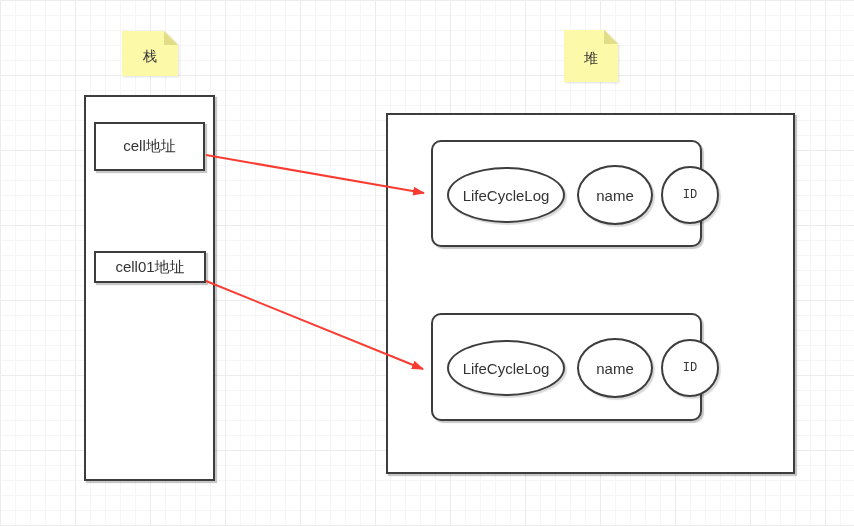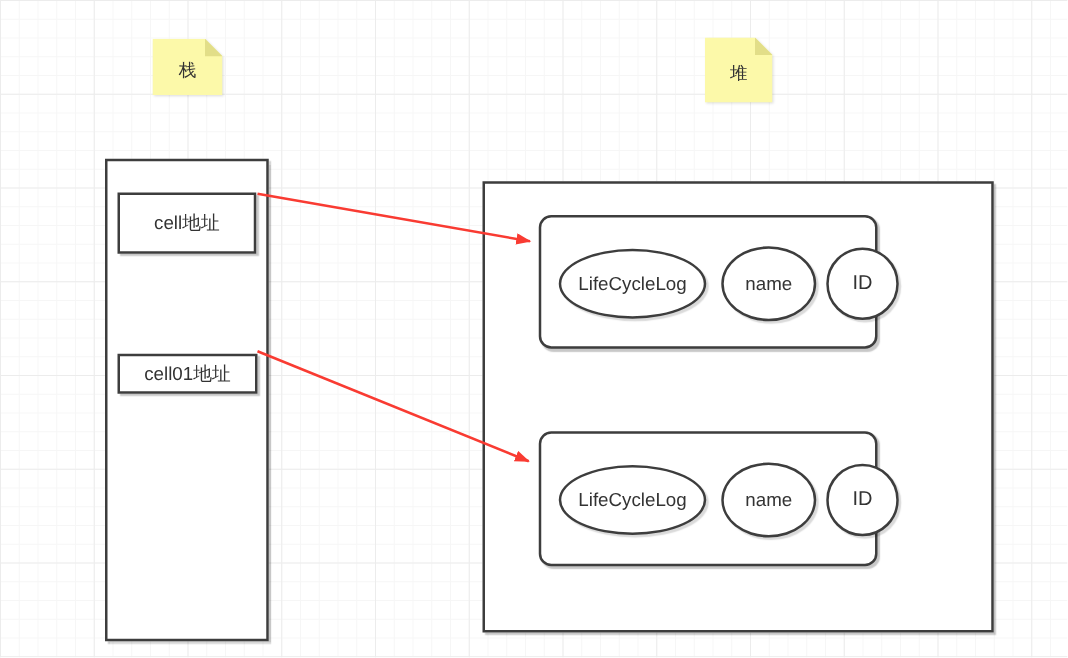--- a/index.html
+++ b/index.html
@@ -14,38 +14,38 @@
     background-image:
       linear-gradient(var(--grid-major) 1px, transparent 1px),
       linear-gradient(90deg, var(--grid-major) 1px, transparent 1px),
       linear-gradient(var(--grid-minor) 1px, transparent 1px),
       linear-gradient(90deg, var(--grid-minor) 1px, transparent 1px);
     background-size:75px 75px, 75px 75px, 15px 15px, 15px 15px;
   }
   .shape{
     position:absolute; background:#fff; border:2px solid var(--stroke);
     box-shadow:2px 2px 1px rgba(0,0,0,0.22);
-    display:flex; align-items:center; justify-content:center;margin-top:32px;
+    display:flex; align-items:center; justify-content:center;
   }
   .stack-rect{left:84px; top:95px; width:131px; height:386px; justify-content:flex-start; align-items:flex-start;}
   .heap-rect{left:386px; top:113px; width:409px; height:361px;}
   .cell-box{font-size:15px; text-align:center;}
   .cell-box.c1{left:94px; top:122px; width:111px; height:49px;}
   .cell-box.c2{left:94px; top:251px; width:112px; height:32px;}
   .group-rect{width:271px; border-radius:10px; justify-content:flex-start;}
   .group-rect.g1{left:431px; top:140px; height:107px;}
   .group-rect.g2{left:431px; top:313px; height:108px;}
   .ellipse{
     position:absolute; background:#fff; border:2px solid var(--stroke); border-radius:50%;
     display:flex; align-items:center; justify-content:center; font-size:15px;
     box-shadow:2px 2px 1px rgba(0,0,0,0.15);
   }
   .ellipse.lifecycle{left:14px; top:25px; width:118px; height:56px;}
   .ellipse.name{left:144px; top:23px; width:76px; height:60px;}
-  .ellipse.id{left:228px; top:24px; width:58px; height:58px; font-size:16px;}
+  .ellipse.id{left:228px; top:24px; width:58px; height:58px; font-size:12px;font-family:Liberation Mono, monospace;}
   .note{position:absolute; font-size:14px;}
   .note.n-stack{left:122px; top:31px; width:56px; height:45px;}
   .note.n-heap{left:564px; top:30px; width:54px; height:52px;}
   .note svg{position:absolute; inset:0; filter:drop-shadow(1px 1px 1px rgba(0,0,0,0.12));}
   .note .note-label{position:absolute; inset:0; display:flex; align-items:center; justify-content:center; padding-top:6px;}
   .note-body{fill:var(--note-fill);}
   .note-fold{fill:var(--note-fold);}
   .arrow-layer{position:absolute; inset:0; pointer-events:none;}
   .arrow-line{stroke:var(--arrow); stroke-width:2; fill:none;}
   .arrowhead{fill:var(--arrow);}

